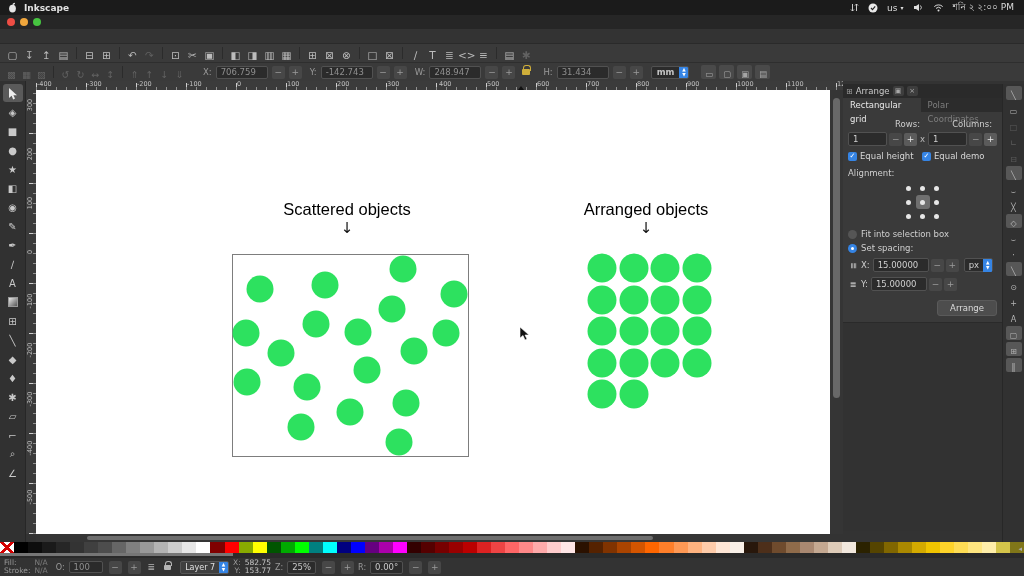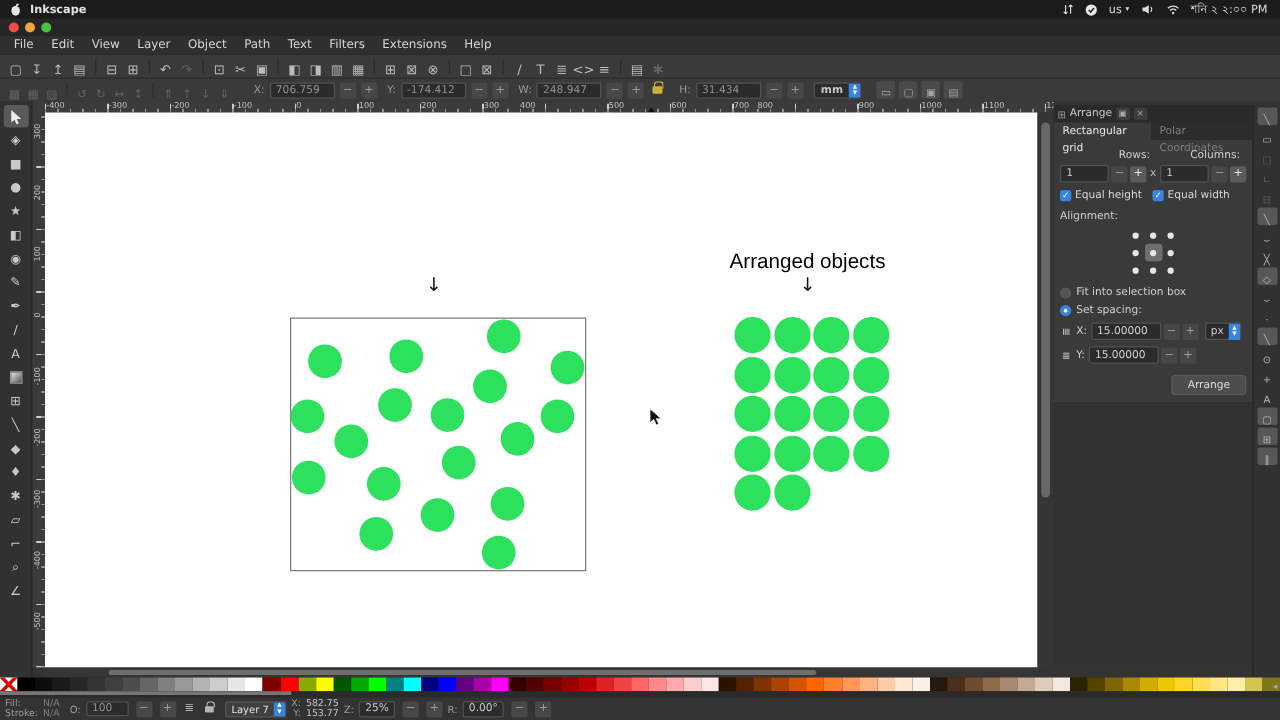--- a/index.html
+++ b/index.html
@@ -220,32 +220,20 @@
   </div>
 
   <div id="titlebar">
     <div class="lights">
       <span class="light l-close"></span>
       <span class="light l-min"></span>
       <span class="light l-max"></span>
     </div>
   </div>
 
-  <div id="menubar">
-      <div class="menu-item">File</div>
-      <div class="menu-item">Edit</div>
-      <div class="menu-item">View</div>
-      <div class="menu-item">Layer</div>
-      <div class="menu-item">Object</div>
-      <div class="menu-item">Path</div>
-      <div class="menu-item">Text</div>
-      <div class="menu-item">Filters</div>
-      <div class="menu-item">Extensions</div>
-      <div class="menu-item">Help</div>
-    </div>
 
   <div id="commandbar">
       <span class="tbtn"><span class="g">▢</span></span>
       <span class="tbtn"><span class="g">↧</span></span>
       <span class="tbtn"><span class="g">↥</span></span>
       <span class="tbtn"><span class="g">▤</span></span>
       <span class="tb-sep"></span>
       <span class="tbtn"><span class="g">⊟</span></span>
       <span class="tbtn"><span class="g">⊞</span></span>
       <span class="tb-sep"></span>
@@ -296,21 +284,21 @@
       </div>
     <div id="to-fields">
         <span class="f-lab">X:</span>
         <div class="chip val">
           <span>706.759</span>
         </div>
         <span class="sbtn">−</span>
         <span class="sbtn">+</span>
         <span class="f-lab">Y:</span>
         <div class="chip val">
-          <span>-174.412</span>
+          <span>-142.743</span>
         </div>
         <span class="sbtn">−</span>
         <span class="sbtn">+</span>
         <span class="f-lab">W:</span>
         <div class="chip val">
           <span>248.947</span>
         </div>
         <span class="sbtn">−</span>
         <span class="sbtn">+</span>
         <span class="lock"></span>
@@ -409,25 +397,25 @@
     <div class="ticks"></div>
     <div id="hlabels">
         <span class="hlab" style="left: 1px;">-400</span>
         <span class="hlab" style="left: 51px;">-300</span>
         <span class="hlab" style="left: 101px;">-200</span>
         <span class="hlab" style="left: 151px;">-100</span>
         <span class="hlab" style="left: 201px;">0</span>
         <span class="hlab" style="left: 251px;">100</span>
         <span class="hlab" style="left: 301px;">200</span>
         <span class="hlab" style="left: 351px;">300</span>
-        <span class="hlab" style="left: 380px; text-align: center;">400</span>
+        <span class="hlab" style="left: 403px; text-align: center;">400</span>
         <span class="hlab" style="left: 451px;">500</span>
         <span class="hlab" style="left: 501px;">600</span>
         <span class="hlab" style="left: 551px;">700</span>
-        <span class="hlab" style="left: 570px;">800</span>
+        <span class="hlab" style="left: 601px;">800</span>
         <span class="hlab" style="left: 651px;">900</span>
         <span class="hlab" style="left: 701px;">1000</span>
         <span class="hlab" style="left: 751px;">1100</span>
         <span class="hlab" style="left: 801px;">1200</span>
       </div>
     <div class="ruler-marker" style="left:482px"></div>
   </div>
   <div id="vruler">
     <div class="ticks"></div>
     <div id="vlabels">
@@ -444,20 +432,21 @@
   </div>
   <div id="page"></div>
   <div id="vscroll">
       <div class="thumb"></div>
     </div>
   <div id="hscroll">
       <div class="thumb"></div>
     </div>
 
   <div id="canvas-layer">
+    <div class="cv-label" id="scatter-label" style="left: 347px; top: 200px;">Scattered objects</div>
     <div class="cv-arrow" id="scatter-arrow" style="left: 347px; top: 221px;">↓</div>
     <div id="scatter-box" style="left: 232px; top: 254px; width: 237px; height: 203px;"></div>
     <div class="cv-label" id="arranged-label" style="left: 646px; top: 200px;">Arranged objects</div>
     <div class="cv-arrow" id="arranged-arrow" style="left: 646px; top: 221px;">↓</div>
     <div id="circles">
         <div class="dot" style="left: 403px; top: 269px; width: 27px; height: 27px; background: rgb(45, 225, 95);"></div>
         <div class="dot" style="left: 260px; top: 289px; width: 27px; height: 27px; background: rgb(45, 225, 95);"></div>
         <div class="dot" style="left: 325px; top: 285px; width: 27px; height: 27px; background: rgb(45, 225, 95);"></div>
         <div class="dot" style="left: 454px; top: 294px; width: 27px; height: 27px; background: rgb(45, 225, 95);"></div>
         <div class="dot" style="left: 392px; top: 309px; width: 27px; height: 27px; background: rgb(45, 225, 95);"></div>
@@ -527,21 +516,21 @@
         <span class="sbtn">−</span>
         <span class="sbtn lt">+</span>
       </div>
       <div class="cb-row">
         <span class="cb-item">
           <span class="cb">✓</span>
           <span class="lbl">Equal height</span>
         </span>
         <span class="cb-item">
           <span class="cb">✓</span>
-          <span class="lbl">Equal width</span>
+          <span class="lbl">Equal demo</span>
         </span>
       </div>
       <div class="al-label">Alignment:</div>
       <div id="align-grid">
           <div class="al-cell">
             <i></i>
           </div>
           <div class="al-cell">
             <i></i>
           </div>

